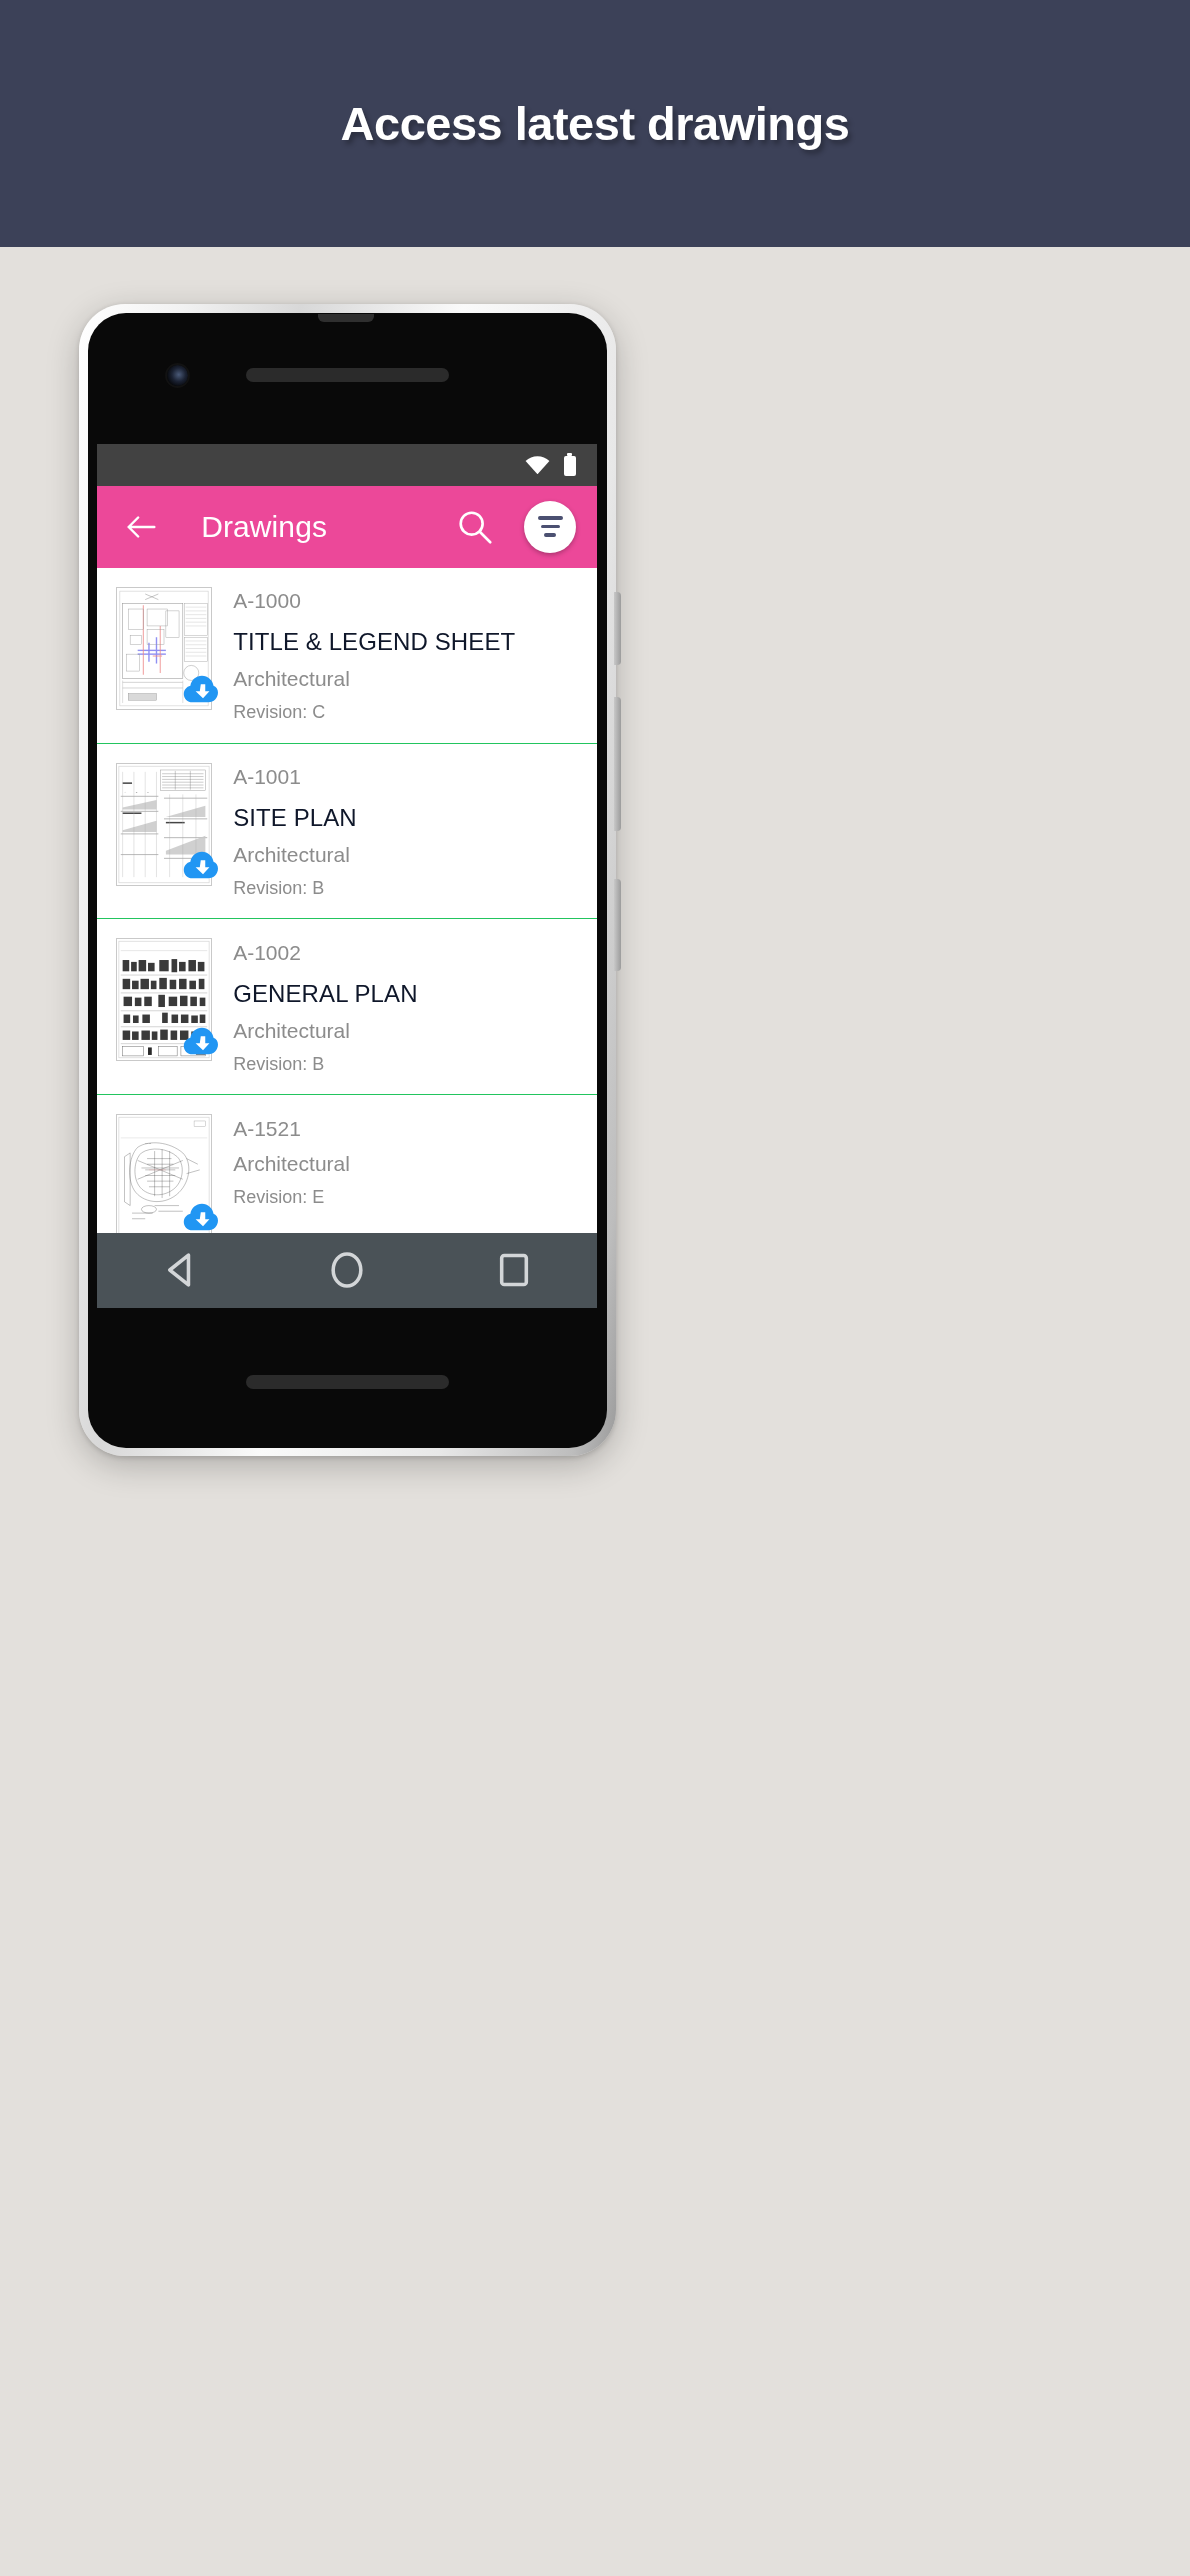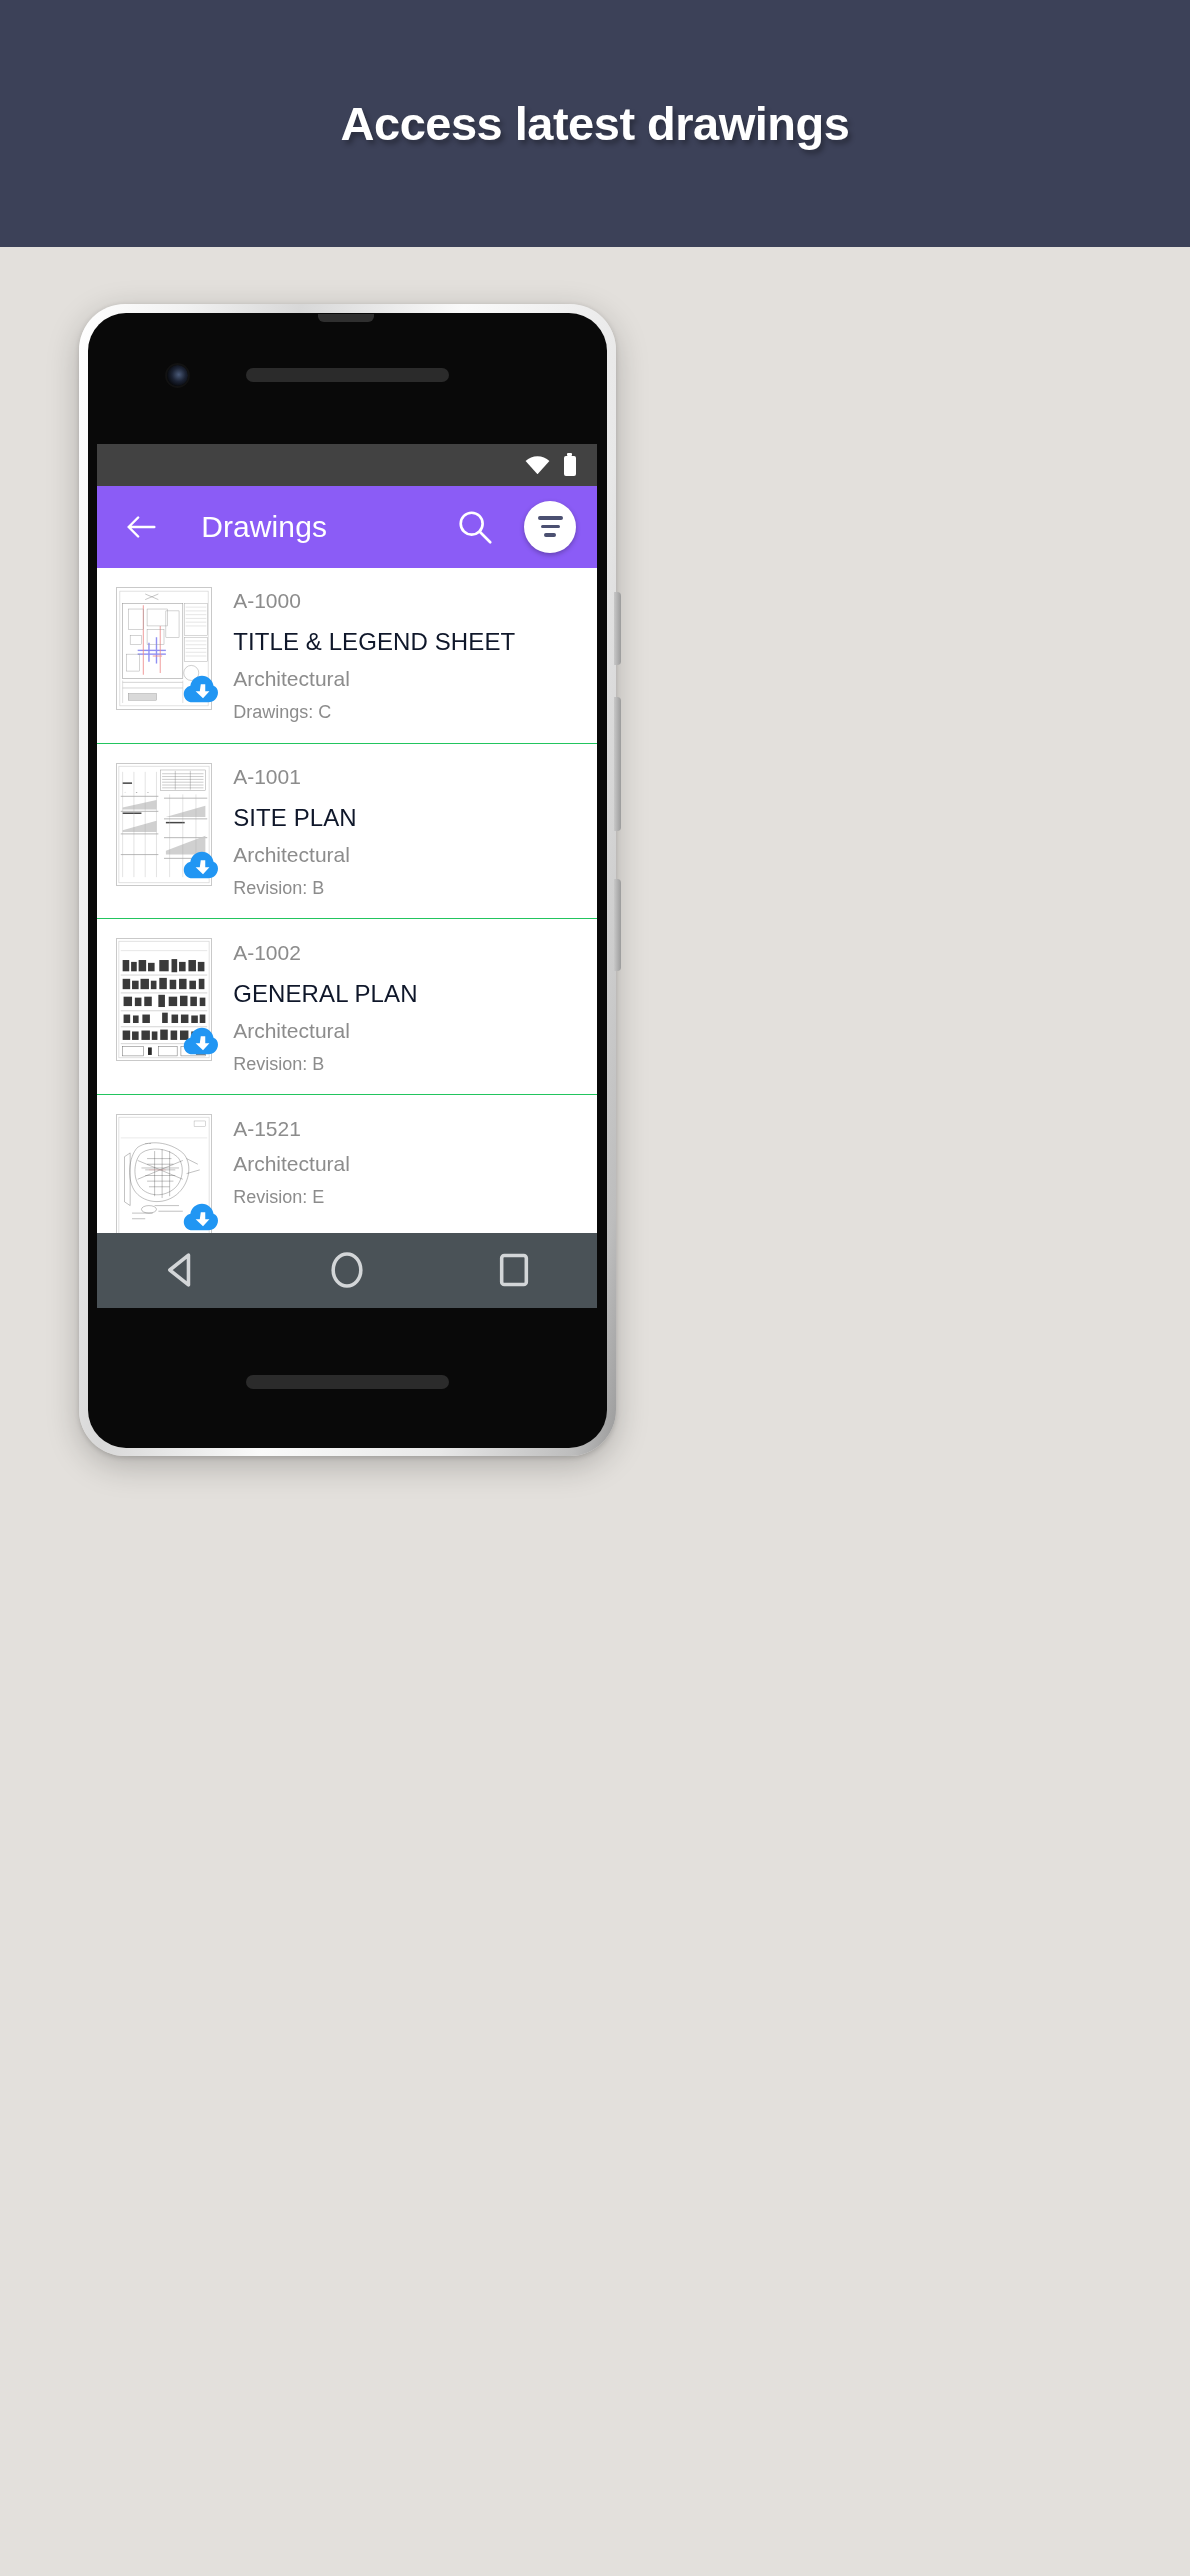--- a/index.html
+++ b/index.html
@@ -110,21 +110,21 @@
     background: #FFFFFF; border-radius: 1px;
   }
   .batt-ico .body {
     position: absolute; left: 0; top: 2.9px; width: 12.5px; height: 20px;
     background: #FFFFFF; border-radius: 1.9px;
   }
 
   
   .app-bar {
     height: 82px; width: 100%;
-    background: #8b5cf6;
+    background: #ec4899;
     display: flex; align-items: center;
     padding: 0 21px 0 25px;
     position: relative;
   }
   .back-arrow { width: 38px; height: 38px; flex: 0 0 auto; cursor: pointer; }
   .app-title {
     color: #FFFFFF; font-size: 30px; font-weight: 400;
     margin-left: 41px; letter-spacing: 0.1px;
   }
   .appbar-spacer { flex: 1 1 auto; }
@@ -302,21 +302,21 @@
                          C8.5 7.2 13.5 2.8 19.5 2.8 C25.6 2.8 30.6 7.3 31.4 13.2
                          C34.2 14.3 36 17.0 36 20.1 C36 25.7 31.6 30.2 26.1 30.2 Z" fill="#2196F3"></path>
                 <path d="M18.3 11.5 h4.6 v7.2 h4.3 L20.6 26 L13 18.7 h4.3 z" fill="#FFFFFF"></path>
               </svg>
             </span>
           </div>
           <div class="row-text">
             <div class="r-code">A-1000</div>
             <div class="r-title">TITLE &amp; LEGEND SHEET</div>
             <div class="r-disc">Architectural</div>
-            <div class="r-rev">Drawings: C</div>
+            <div class="r-rev">Revision: C</div>
           </div>
         </div>
 
         <div class="row">
           <div class="thumb-wrap">
             <div class="thumb">
               <svg viewBox="0 0 100 128" xmlns="http://www.w3.org/2000/svg">
                 <rect x="2" y="2" width="96" height="124" fill="#fff" stroke="#d2d2d2" stroke-width="0.7"></rect>
                 <rect x="46" y="6" width="48" height="22" fill="none" stroke="#999" stroke-width="0.5"></rect>
                 <g stroke="#777" stroke-width="0.4">

